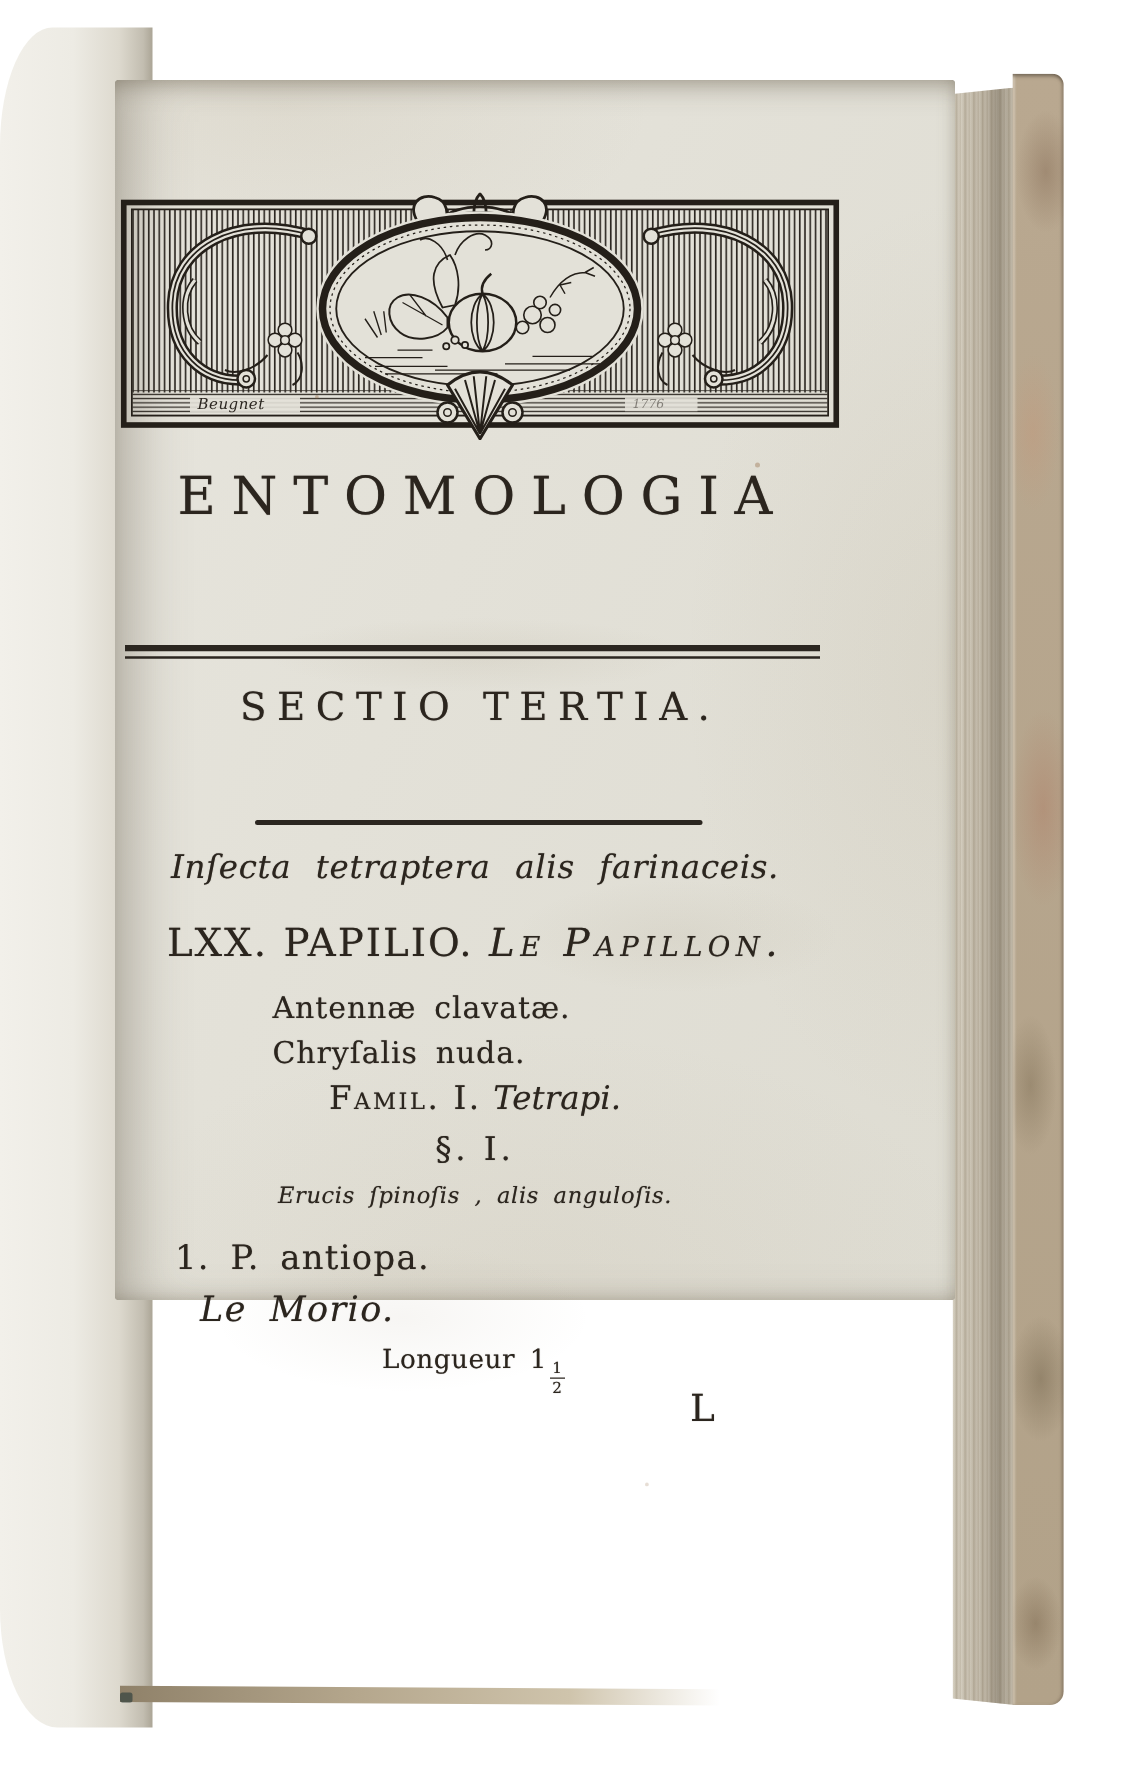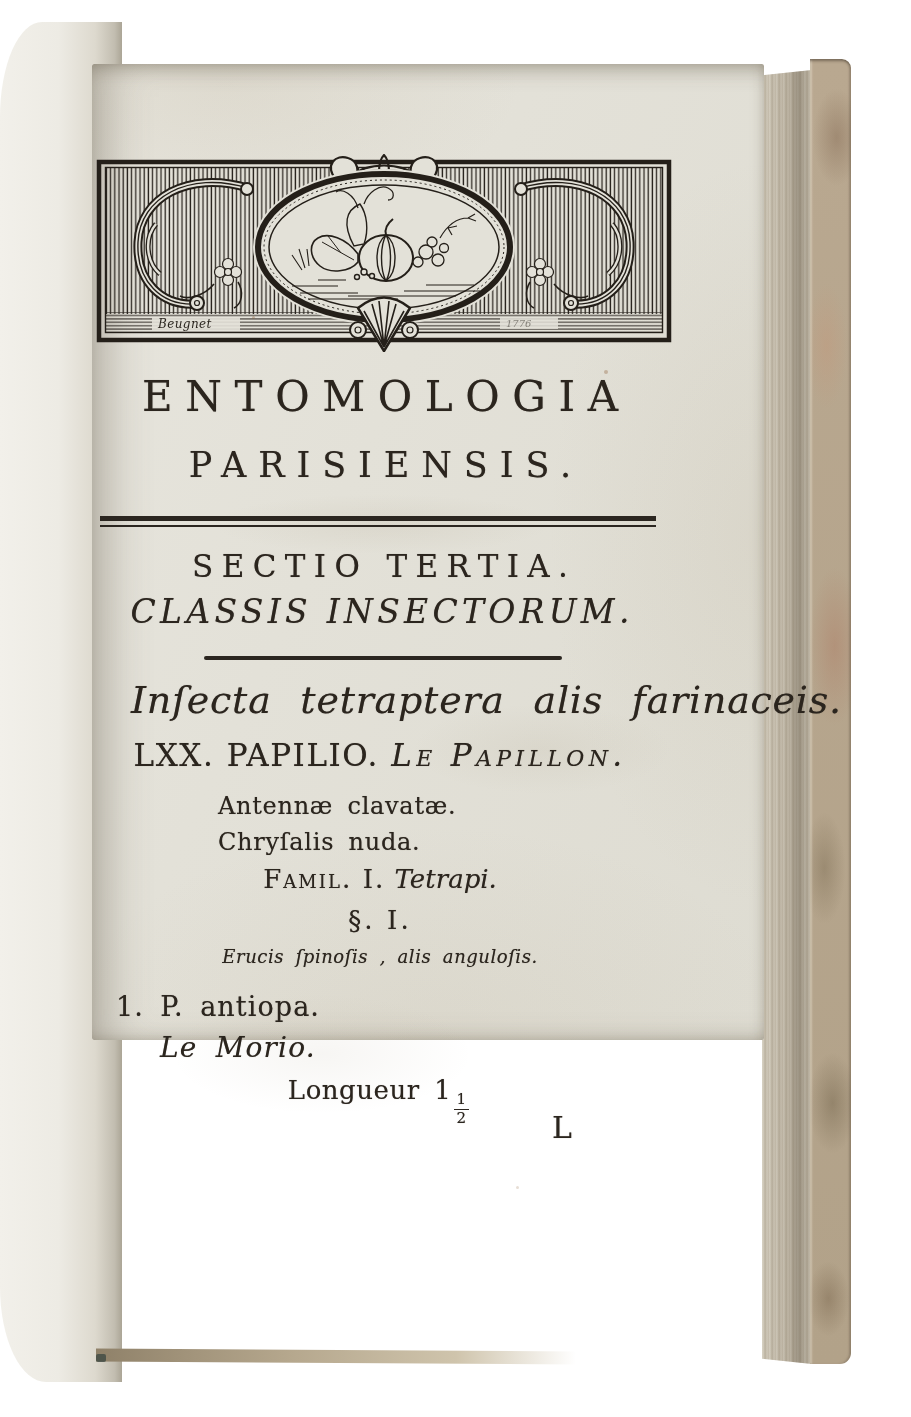--- a/index.html
+++ b/index.html
@@ -60,34 +60,34 @@
   .it{font-style:italic;}
 
   .title1{top:312px;font-size:42px;letter-spacing:.30em;text-indent:.30em;}
   .title2{top:384px;font-size:35px;letter-spacing:.34em;text-indent:.34em;}
   .rule-double{position:absolute;top:452px;left:8px;width:556px;height:4px;
       border-top:5px solid #2b2620;border-bottom:2.5px solid #2b2620;
       filter:blur(.2px);}
   .sectio{top:487px;font-size:31px;letter-spacing:.27em;text-indent:.27em;}
   .classis{top:531px;font-size:33px;letter-spacing:.13em;text-indent:.13em;}
   .rule-short{position:absolute;top:592px;left:112px;width:358px;height:4px;background:#2b2620;border-radius:2px;filter:blur(.2px);}
-  .insecta{top:617px;font-size:38px;letter-spacing:.02em;word-spacing:.42em;margin-left:39px;}
+  .insecta{top:617px;font-size:26px;letter-spacing:.02em;word-spacing:.42em;}
   .genus{top:676px;font-size:31px;}
   .genus .gnum{letter-spacing:.05em;margin-right:.40em;text-align:right;}
   .genus .glat{letter-spacing:.05em;margin-right:.40em;}
   .genus .gfr{font-style:italic;font-variant:small-caps;letter-spacing:.14em;}
   .char1{top:730px;font-size:24px;padding-left:126px;letter-spacing:.03em;word-spacing:.25em;}
   .char2{top:766px;font-size:24px;padding-left:126px;letter-spacing:.03em;word-spacing:.25em;}
   .famil{top:802px;font-size:26px;}
   .famil .flab{font-variant:small-caps;letter-spacing:.08em;margin-right:.35em;}
   .secmark{top:843px;font-size:26px;letter-spacing:.12em;}
   .erucis{top:884px;font-size:18px;letter-spacing:.03em;word-spacing:.30em;}
-  .species{top:929px;font-size:27px;padding-left:24px;letter-spacing:.04em;word-spacing:.25em;}
+  .species{top:929px;font-size:27px;padding-left:48px;letter-spacing:.04em;word-spacing:.25em;}
   .morio{top:970px;font-size:28px;padding-left:68px;letter-spacing:.04em;word-spacing:.3em;}
-  .measure{top:1013px;font-size:26px;letter-spacing:.02em;word-spacing:.22em;}
+  .measure{top:1013px;font-size:21px;letter-spacing:.02em;word-spacing:.22em;}
   .sigL{position:absolute;top:1046px;left:440px;width:60px;text-align:center;font-size:30px;
         color:#2b251e;text-shadow:0 0 .7px rgba(43,37,30,.55);}
 
   .frac{display:inline-flex;flex-direction:column;align-items:center;font-size:.58em;line-height:1;
         vertical-align:-.35em;margin:0 .18em;}
   .frac .num{border-bottom:1.6px solid #2b251e;padding:0 .18em .1em;}
   .frac .den{padding-top:.1em;}
 
   .headpiece{position:absolute;left:4px;top:90px;width:576px;height:198px;}
   .headpiece text{font-family:"DejaVu Serif","Liberation Serif",serif;fill:#2a251f;}
@@ -198,26 +198,24 @@
     </svg>
 
     <div class="stain" style="left:120px;top:430px;width:340px;height:60px;background:radial-gradient(closest-side,rgba(150,135,105,.10),transparent);"></div>
     <div class="stain" style="left:320px;top:640px;width:260px;height:90px;background:radial-gradient(closest-side,rgba(150,135,105,.09),transparent);"></div>
     <div class="stain" style="left:80px;top:930px;width:300px;height:120px;background:radial-gradient(closest-side,rgba(150,135,105,.08),transparent);"></div>
     <div class="speck" style="left:512px;top:306px;width:4px;height:4px;"></div>
     <div class="speck" style="left:160px;top:252px;width:3px;height:3px;"></div>
     <div class="speck" style="left:424px;top:1122px;width:3px;height:3px;opacity:.6;"></div>
 
     <div class="tl title1">ENTOMOLOGIA</div>
-    <div class="tl title2">PARISIENSIS.</div>
 
     <div class="rule-double"></div>
 
     <div class="tl sectio">SECTIO TERTIA.</div>
-    <div class="tl classis it">CLASSIS INSECTORUM.</div>
 
     <div class="rule-short"></div>
 
     <div class="tl insecta it">Inſecta tetraptera alis farinaceis.</div>
 
     <div class="tl genus">
       <span class="gnum">LXX.</span><span class="glat">PAPILIO.</span><span class="gfr">Le Papillon.</span>
     </div>
 
     <div class="tl char1 left">Antennæ clavatæ.</div>

